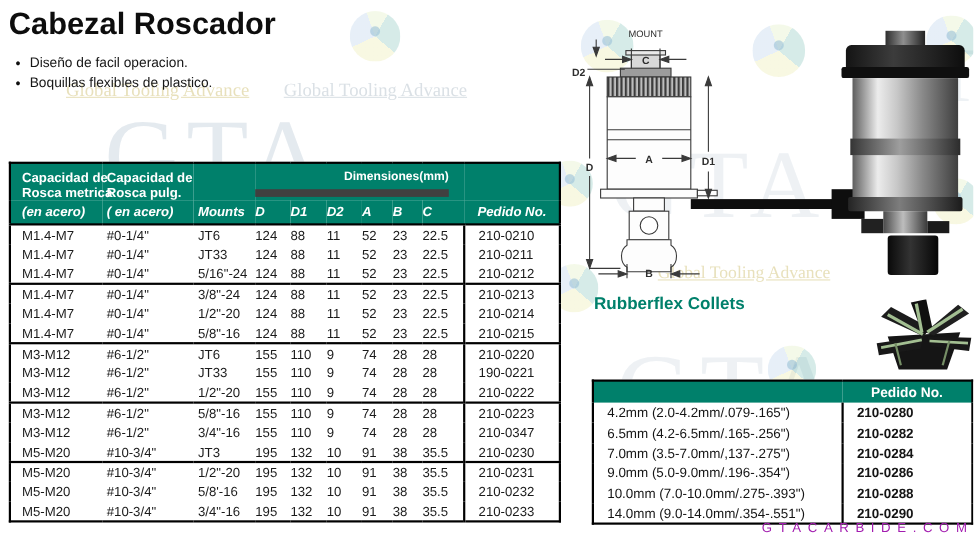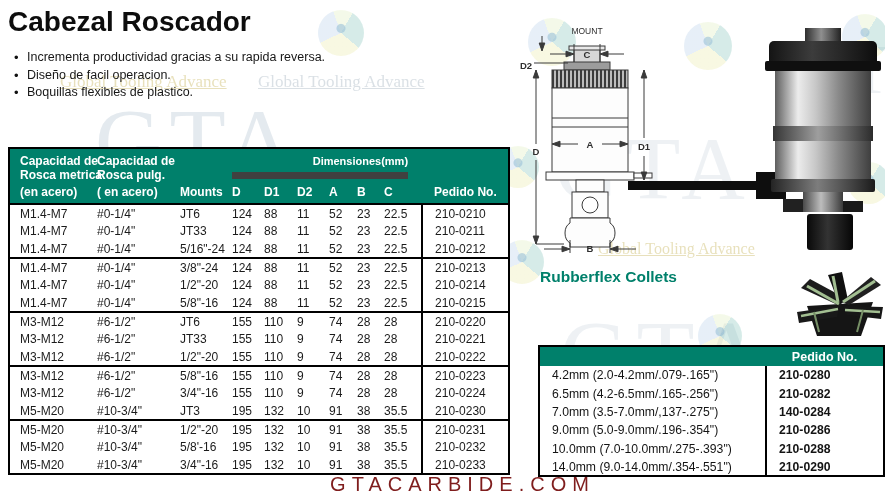--- a/index.html
+++ b/index.html
@@ -36,21 +36,21 @@
   table { border-collapse:collapse; }
   .spec-table {
     position:absolute; left:8px; top:147px; width:500px; table-layout:fixed;
     border:2px solid #000; background:#fff;
   }
   .spec-table thead th {
     background:#00806b; color:#fff; font-size:12px; font-weight:bold;
     text-align:left; vertical-align:bottom; white-space:nowrap;
   }
   .spec-table thead tr.h1 th { height:33px; padding-top:5px; vertical-align:top; line-height:14px; }
-  .spec-table thead tr.h2 th { height:22px; padding-bottom:4px; }
+  .spec-table thead tr.h2 th { height:22px; padding-bottom:4px;font-style:italic; }
   .spec-table th:nth-child(1), .spec-table td:nth-child(1) { padding-left:10px; }
   .spec-table tr.h1 th:nth-child(2) { padding-left:4px; }
   .spec-table tr.h2 th:nth-child(2) { padding-left:4px; }
   .spec-table tr.h2 th:nth-child(3) { padding-left:4px; }
   .spec-table td:nth-child(2) { padding-left:4px; }
   .spec-table td:nth-child(3) { padding-left:4px; }
   .dims-head { text-align:right; border-bottom:7px solid #404040; padding-bottom:4px; margin:0 14px 0 0; font-size:11px; }
   .spec-table tbody td { font-size:12px; height:18px; white-space:nowrap; color:#1b1b1b; }
   .spec-table tbody tr:nth-child(3n+1) td { border-top:2px solid #000; }
   .spec-table td.col-pedido { border-left:2px solid #000; font-weight:normal; padding-left:12px; }
@@ -84,22 +84,22 @@
     border:2px solid #000; background:#fff;
   }
   .collets-table thead th { background:#00806b; color:#fff; font-size:12.5px; font-weight:bold; height:20px; }
   .collets-table th.c-ped-h { text-align:center; }
   .collets-table tbody td { font-size:12.2px; height:18.4px; white-space:nowrap; color:#141414; }
   .collets-table td.c-size { padding-left:12px; }
   .collets-table td.c-pedido { border-left:2px solid #000; font-weight:bold; padding-left:12px;margin-top:12px; }
 
   
   .footer-mark {
-    position:absolute; left:0; right:0; top:473px; text-align:center; padding-left:40px;
-    font-size:20px; letter-spacing:6px; color:#7f1d1d;
+    position:absolute; left:0; right:0; top:473px; text-align:right; padding-left:40px;
+    font-size:12px; letter-spacing:6px; color:#a21caf;
   }
 </style>
 </head>
 <body>
 
 <div class="page">
 
   <div class="wm-layer">
     <div class="wm-gta" style="left:95px;top:88px;font-size:92px;">GTA</div>
     <div class="wm-gta" style="left:555px;top:118px;font-size:88px;opacity:.35;">GTA</div>
@@ -122,21 +122,20 @@
     <div class="wm-circle" style="left:278px;top:246px;width:42px;height:42px;"></div>
     <div class="wm-circle" style="left:698px;top:314px;width:44px;height:44px;"></div>
     <div class="wm-circle" style="left:848px;top:162px;width:42px;height:42px;"></div>
     <div class="wm-ring" style="left:70px;top:420px;width:44px;height:44px;"></div>
   </div>
 
   <div class="content">
 
     <h1 class="title">Cabezal Roscador</h1>
     <ul class="bullets">
-      <li>Incrementa productividad gracias a su rapida reversa.</li>
       <li>Diseño de facil operacion.</li>
       <li>Boquillas flexibles de plastico.</li>
     </ul>
 
     <table class="spec-table">
       <colgroup>
         <col style="width:84px">
           <col style="width:83px">
           <col style="width:56px">
         <col style="width:32px">
@@ -258,21 +257,21 @@
           <tr>
             <td>M3-M12</td>
             <td>#6-1/2"</td>
             <td>JT33</td>
             <td>155</td>
             <td>110</td>
             <td>9</td>
             <td>74</td>
             <td>28</td>
             <td>28</td>
-            <td class="col-pedido">210-0221</td>
+            <td class="col-pedido">190-0221</td>
           </tr>
           <tr>
             <td>M3-M12</td>
             <td>#6-1/2"</td>
             <td>1/2"-20</td>
             <td>155</td>
             <td>110</td>
             <td>9</td>
             <td>74</td>
             <td>28</td>
@@ -294,21 +293,21 @@
           <tr>
             <td>M3-M12</td>
             <td>#6-1/2"</td>
             <td>3/4"-16</td>
             <td>155</td>
             <td>110</td>
             <td>9</td>
             <td>74</td>
             <td>28</td>
             <td>28</td>
-            <td class="col-pedido">210-0224</td>
+            <td class="col-pedido">210-0347</td>
           </tr>
           <tr>
             <td>M5-M20</td>
             <td>#10-3/4"</td>
             <td>JT3</td>
             <td>195</td>
             <td>132</td>
             <td>10</td>
             <td>91</td>
             <td>38</td>
@@ -473,21 +472,21 @@
           <tr>
             <td class="c-size">4.2mm (2.0-4.2mm/.079-.165")</td>
             <td class="c-pedido">210-0280</td>
           </tr>
           <tr>
             <td class="c-size">6.5mm (4.2-6.5mm/.165-.256")</td>
             <td class="c-pedido">210-0282</td>
           </tr>
           <tr>
             <td class="c-size">7.0mm (3.5-7.0mm/,137-.275")</td>
-            <td class="c-pedido">140-0284</td>
+            <td class="c-pedido">210-0284</td>
           </tr>
           <tr>
             <td class="c-size">9.0mm (5.0-9.0mm/.196-.354")</td>
             <td class="c-pedido">210-0286</td>
           </tr>
           <tr>
             <td class="c-size">10.0mm (7.0-10.0mm/.275-.393")</td>
             <td class="c-pedido">210-0288</td>
           </tr>
           <tr>

